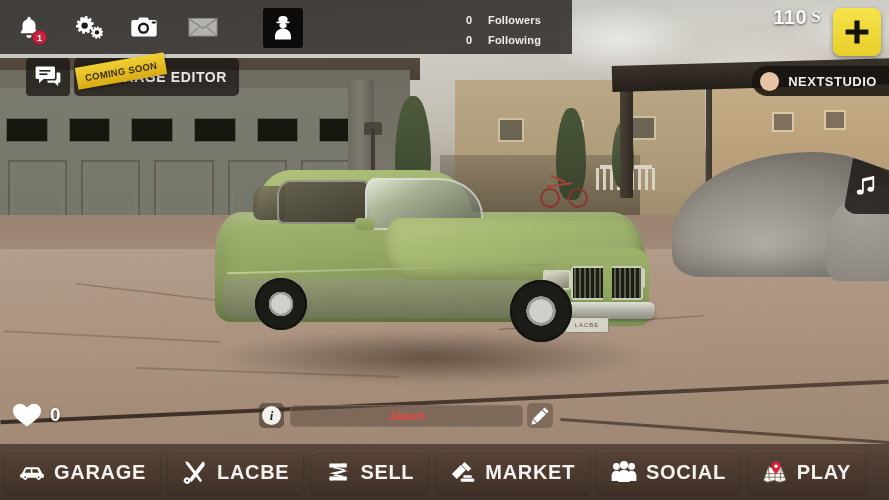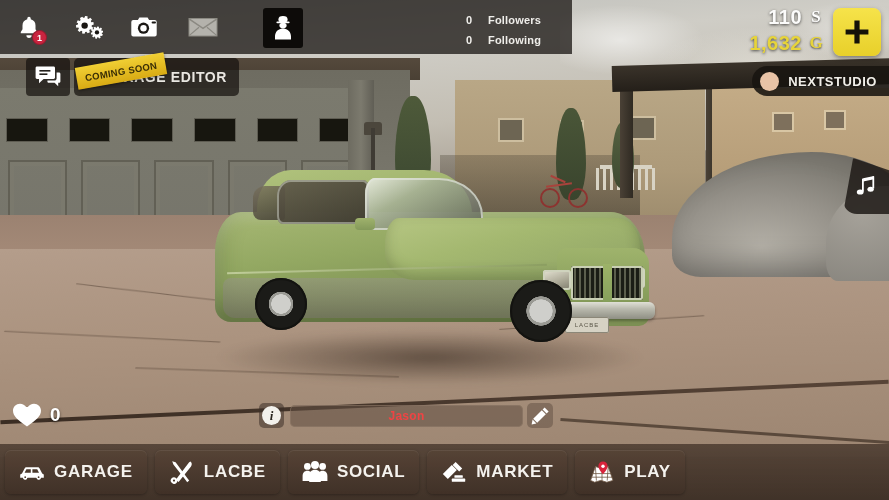--- a/index.html
+++ b/index.html
@@ -282,21 +282,21 @@
     position:absolute; left:76px; top:60px; width:90px; height:22px;
     background:linear-gradient(180deg,#f0cf34,#d9ab14);
     transform:rotate(-10deg);
     display:flex; align-items:center; justify-content:center;
     box-shadow:0 1px 3px rgba(0,0,0,.45);
   }
   .ribbon span { font-size:9.5px; font-weight:bold; color:#3a2f06; letter-spacing:.3px; }
 
   
   .currency { position:absolute; right:64px; top:4px; text-align:right; }
-  .cur-row { display:flex; align-items:center; justify-content:flex-end; gap:5px; height:26px; }
+  .cur-row { display:flex; align-items:center; justify-content:flex-end; height:26px; }
   .cur-val { font-size:20px; font-weight:bold; letter-spacing:.5px; }
   .cur-silver { color:#fbfbfa; text-shadow:0 1px 3px rgba(0,0,0,.65); }
   .cur-gold { color:#e7d43a; text-shadow:0 1px 3px rgba(0,0,0,.65); }
   .cur-chip {
     width:18px; height:20px; display:flex; align-items:center; justify-content:center;
     font-size:17px; font-weight:bold; font-family:"Liberation Serif", serif;
   }
   .chip-s { color:#ffffff; text-shadow:0 1px 2px rgba(0,0,0,.7); }
   .chip-g { color:#e7d43a; text-shadow:0 1px 2px rgba(0,0,0,.7); }
   .plus-btn {
@@ -357,21 +357,21 @@
     background:linear-gradient(180deg,rgba(72,56,45,.82),rgba(56,43,34,.9));
     display:flex; align-items:center; padding:0 5px; gap:8px;
   }
   .nav-btn {
     height:44px; border-radius:6px;
     background:linear-gradient(180deg,rgba(86,67,54,.92),rgba(64,49,39,.95));
     box-shadow:inset 0 1px 0 rgba(255,255,255,.07), 0 1px 3px rgba(0,0,0,.3);
     display:flex; align-items:center; justify-content:center; gap:9px;
     padding:0 14px; cursor:pointer;
   }
-  .nav-label { font-size:17px; font-weight:bold; color:#f4f2ee; letter-spacing:.7px; }
+  .nav-label { font-size:20px; font-weight:bold; color:#f4f2ee; letter-spacing:.7px; }
   .nav-ico { width:26px; height:24px; display:flex; align-items:center; justify-content:center; }
 </style>
 </head>
 <body>
 
 <div id="app">
 
   <div class="scene">
     <div class="sky"></div>
     <div class="sky-clouds"></div>
@@ -525,24 +525,20 @@
       <span class="fnum">0</span>
       <span class="flabel">Following</span>
     </div>
   </div>
 
   <div class="currency">
     <div class="cur-row">
       <span class="cur-val cur-silver">110</span>
       <span class="cur-chip chip-s">S</span>
     </div>
-    <div class="cur-row">
-      <span class="cur-val cur-gold">1,632</span>
-      <span class="cur-chip chip-g">G</span>
-    </div>
   </div>
 
   <div class="plus-btn">
     <svg width="26" height="26" viewBox="0 0 26 26">
       <path fill="#151208" d="M10.4 1.6h5.2v8.8h8.8v5.2h-8.8v8.8h-5.2v-8.8H1.6v-5.2h8.8z"></path>
     </svg>
   </div>
 
   <div class="chat-btn">
     <svg width="26" height="24" viewBox="0 0 26 24">
@@ -618,49 +614,58 @@
         <svg width="25" height="24" viewBox="0 0 25 24">
           <path fill="#ffffff" d="M3.2 1.2l3.4 1 12 16.2 1.6 2.2-2 1.6-1.6-2.2L4.4 4.6z"></path>
           <path fill="#ffffff" d="M21.4 1.6c1.6 1.2 1.8 3.2.6 4.8L9.6 22l-2.8-2.2L19.2 3.6c.6-.8.8-1.4 2.2-2z"></path>
           <path fill="#ffffff" d="M2.6 18.2a3.4 3.4 0 0 1 4.8 4.8 3.4 3.4 0 0 1-4.8-4.8z"></path>
           <circle cx="5" cy="20.6" r="1.1" fill="#4b392c"></circle>
         </svg>
       </span>
       <span class="nav-label">LACBE</span>
     </div>
 
+    <div class="nav-btn">
+      <span class="nav-ico">
+        <svg width="22" height="24" viewBox="0 0 22 24">
+          <path fill="#ffffff" d="M19.6 2.4L4.6 6.2 19 9.4 2.4 13.2l15.2 2.8-14.6 4.4 17.4-1.8-14.6-3.2L20.6 11 5.2 8z"></path>
+          <path fill="#ffffff" d="M2.4 3.6h17.4v3.8H2.4zM2.4 16.6h17.4v4H2.4z"></path>
+        </svg>
+      </span>
+      <span class="nav-label">SELL</span>
+    </div>
+
+    <div class="nav-btn">
+      <span class="nav-ico">
+        <svg width="25" height="22" viewBox="0 0 25 22">
+          <path fill="#ffffff" d="M13.6 1l6.6 6.6-3 3L10.6 4z"></path>
+          <path fill="#ffffff" d="M10.4 5.4l5 5-9 9-5-5z" transform="translate(-.6 -1.4)"></path>
+          <rect x="9.8" y="17.6" width="13.4" height="3.2" rx=".6" fill="#ffffff"></rect>
+          <rect x="12.4" y="14.2" width="8.4" height="2.6" rx=".6" fill="#ffffff"></rect>
+        </svg>
+      </span>
+      <span class="nav-label">MARKET</span>
+    </div>
 
     <div class="nav-btn">
       <span class="nav-ico">
         <svg width="26" height="22" viewBox="0 0 26 22">
           <circle cx="5.4" cy="5.4" r="3.4" fill="#ffffff"></circle>
           <path fill="#ffffff" d="M5.4 9.8c3 0 4.8 2.2 4.8 5.2v5H.6v-5c0-3 1.8-5.2 4.8-5.2z"></path>
           <circle cx="20.6" cy="5.4" r="3.4" fill="#ffffff"></circle>
           <path fill="#ffffff" d="M20.6 9.8c3 0 4.8 2.2 4.8 5.2v5h-9.6v-5c0-3 1.8-5.2 4.8-5.2z"></path>
           <circle cx="13" cy="4" r="4" fill="#ffffff"></circle>
           <path fill="#ffffff" d="M13 8.8c3.6 0 5.8 2.6 5.8 6.2v6H7.2v-6c0-3.6 2.2-6.2 5.8-6.2z"></path>
         </svg>
       </span>
       <span class="nav-label">SOCIAL</span>
     </div>
 
     <div class="nav-btn">
       <span class="nav-ico">
-        <svg width="25" height="22" viewBox="0 0 25 22">
-          <path fill="#ffffff" d="M13.6 1l6.6 6.6-3 3L10.6 4z"></path>
-          <path fill="#ffffff" d="M10.4 5.4l5 5-9 9-5-5z" transform="translate(-.6 -1.4)"></path>
-          <rect x="9.8" y="17.6" width="13.4" height="3.2" rx=".6" fill="#ffffff"></rect>
-          <rect x="12.4" y="14.2" width="8.4" height="2.6" rx=".6" fill="#ffffff"></rect>
-        </svg>
-      </span>
-      <span class="nav-label">MARKET</span>
-    </div>
-
-    <div class="nav-btn">
-      <span class="nav-ico">
         <svg width="26" height="22" viewBox="0 0 26 22">
           <path fill="#ffffff" stroke="#6d5742" stroke-width=".8" d="M1.6 19.4L6.4 5.6l6.6 2 6.2-2 4.8 13.8-6.2 1.8-6-1.8-6.2 1.8z"></path>
           <path fill="none" stroke="#6d5742" stroke-width=".8" d="M6.4 5.8l1 13.8M13 7.6v12.4M19.2 5.8l-1 13.8M3.4 12.6h19M2.6 16.2h21"></path>
           <path fill="#d8243c" d="M14 .6c2.6 0 4.6 2 4.6 4.6 0 3.2-4.6 8-4.6 8s-4.6-4.8-4.6-8c0-2.6 2-4.6 4.6-4.6z"></path>
           <circle cx="14" cy="5.2" r="1.7" fill="#ffffff"></circle>
         </svg>
       </span>
       <span class="nav-label">PLAY</span>
     </div>
 

